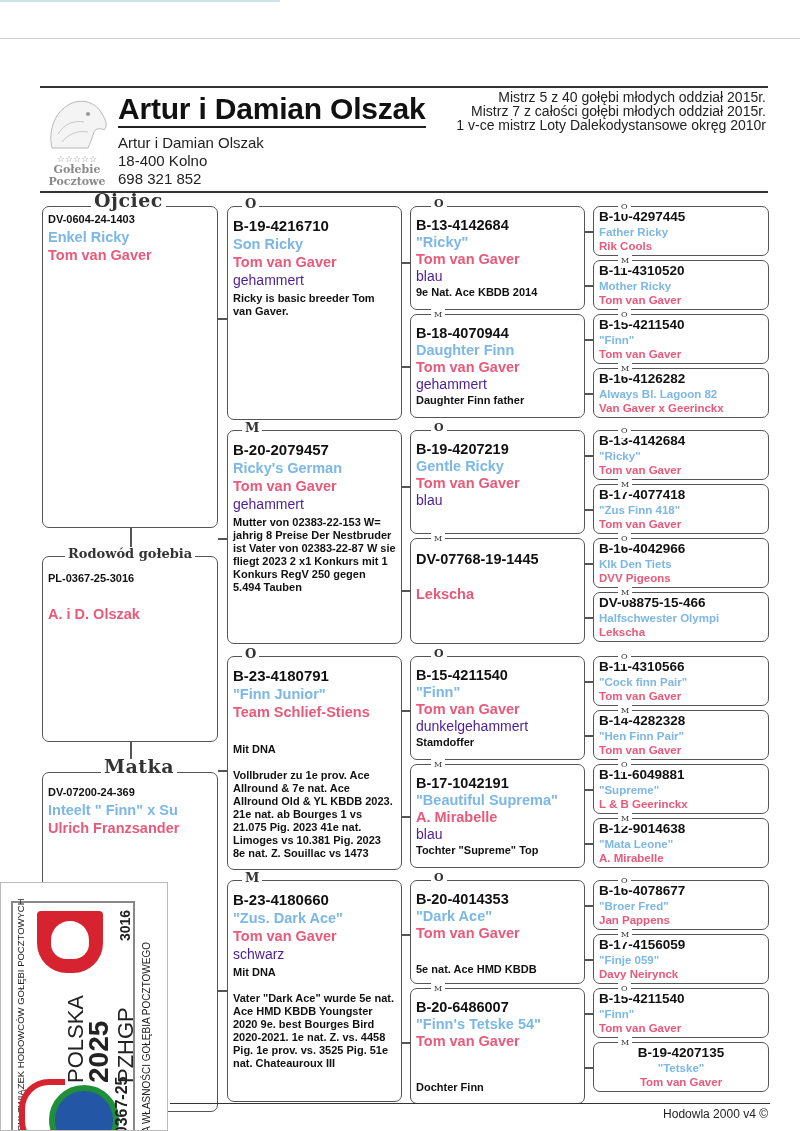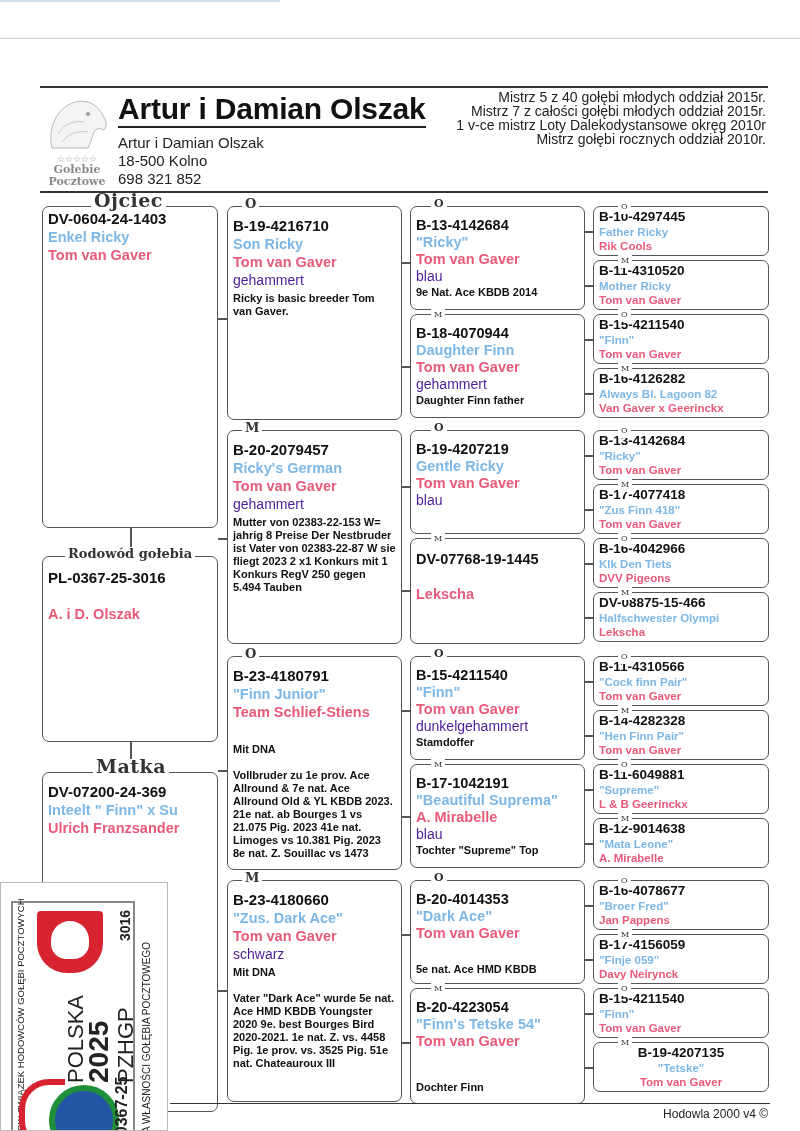--- a/index.html
+++ b/index.html
@@ -31,21 +31,21 @@
   .lbl.med { font-size: 13px; top: -10px; font-weight: bold; }
   .lbl.sm { font-size: 11px; top: -10px; font-weight: bold; }
   .lbl.xs { font-size: 8px; top: -7px; }
 
   .ring { font-weight: bold; color: #111; }
   .name { font-weight: bold; color: #7cb7e6; }
   .breeder { font-weight: bold; color: #e85a7a; }
   .color { font-weight: normal; color: #4c1d95; }
   .note { font-weight: bold; color: #111; }
 
-  .g1 .ring { font-size: 15px; line-height: 18px; }
+  .g1 .ring { font-size: 11px; line-height: 18px; }
   .g1 .name, .g1 .breeder { font-size: 14.5px; line-height: 18px; }
   .g2 .ring { font-size: 15px; line-height: 18px; }
   .g2 .name, .g2 .breeder { font-size: 14.5px; line-height: 18px; }
   .g2 .color { font-size: 14px; line-height: 18px; }
   .g2 .note { font-size: 11px; line-height: 13px; }
   .g3 .ring { font-size: 14.5px; line-height: 18px; }
   .g3 .name, .g3 .breeder { font-size: 14.5px; line-height: 17px; }
   .g3 .color { font-size: 14px; line-height: 17px; }
   .g3 .note { font-size: 11px; line-height: 14px; }
   .g4 .ring { font-size: 13.5px; line-height: 16px; }
@@ -78,29 +78,28 @@
     <circle cx="44" cy="20" r="2" fill="#999"></circle>
   </svg>
   <div class="stars">☆☆☆☆☆</div>
   <div class="lt">Gołebie</div>
   <div class="lt">Pocztowe</div>
 </div>
 
 <div class="title">Artur i Damian Olszak</div>
 <div class="addr">
   <div>Artur i Damian Olszak</div>
-  <div>18-500 Kolno</div>
+  <div>18-400 Kolno</div>
   <div>698 321 852</div>
 </div>
 
 <div class="achievements">
   <div>Mistrz 5 z 40 gołębi młodych oddział 2015r.</div>
   <div>Mistrz 7 z całości gołębi młodych oddział 2015r.</div>
   <div>1 v-ce mistrz Loty Dalekodystansowe okręg 2010r</div>
-  <div>Mistrz gołębi rocznych oddział 2010r.</div>
 </div>
 
 <div class="hr-mid"></div>
 
 <div class="box g1" style="left:42px; top:206px; width:176px; height:322px;">
   <span class="lbl big" style="left:48px;">Ojciec</span>
   <div class="inner">
     <div class="ring">DV-0604-24-1403</div>
     <div class="name">Enkel Ricky</div>
     <div class="breeder">Tom van Gaver</div>
@@ -114,21 +113,21 @@
   <div class="inner" style="padding-top:12px;">
     <div class="ring">PL-0367-25-3016</div>
     <div style="height:18px;"></div>
     <div class="breeder">A. i D. Olszak</div>
   </div>
 </div>
 
 <div class="conn" style="left:130px; top:742px; width:1.5px; height:30px;"></div>
 
 <div class="box g1" style="left:42px; top:772px; width:176px; height:340px;">
-  <span class="lbl big" style="left:50px;">Matka</span>
+  <span class="lbl big" style="left:58px;">Matka</span>
   <div class="inner" style="padding-top:10px;">
     <div class="ring">DV-07200-24-369</div>
     <div class="name">Inteelt " Finn" x Su</div>
     <div class="breeder">Ulrich Franzsander</div>
   </div>
 </div>
 
 <div class="conn" style="left:218px; top:318px; width:9px; height:1.5px;"></div>
 <div class="conn" style="left:218px; top:538px; width:9px; height:1.5px;"></div>
 <div class="conn" style="left:218px; top:770px; width:9px; height:1.5px;"></div>
@@ -250,21 +249,21 @@
   <div class="inner" style="padding-top:9px;">
     <div class="ring">B-20-4014353</div>
     <div class="name">"Dark Ace"</div>
     <div class="breeder">Tom van Gaver</div>
     <div class="note" style="margin-top:20px;">5e nat. Ace HMD KBDB</div>
   </div>
 </div>
 <div class="box g3" style="left:410px; top:988px; width:175px; height:116px;">
   <span class="lbl xs" style="left:20px;">M</span>
   <div class="inner" style="padding-top:9px;">
-    <div class="ring">B-20-4223054</div>
+    <div class="ring">B-20-6486007</div>
     <div class="name">"Finn's Tetske 54"</div>
     <div class="breeder">Tom van Gaver</div>
     <div class="note" style="margin-top:30px;">Dochter Finn</div>
   </div>
 </div>
 
 <div id="g4conns">
     <div class="conn" style="left: 585px; top: 231px; width: 8px; height: 1.5px;"></div>
     <div class="conn" style="left: 585px; top: 285px; width: 8px; height: 1.5px;"></div>
     <div class="conn" style="left: 585px; top: 339px; width: 8px; height: 1.5px;"></div>

